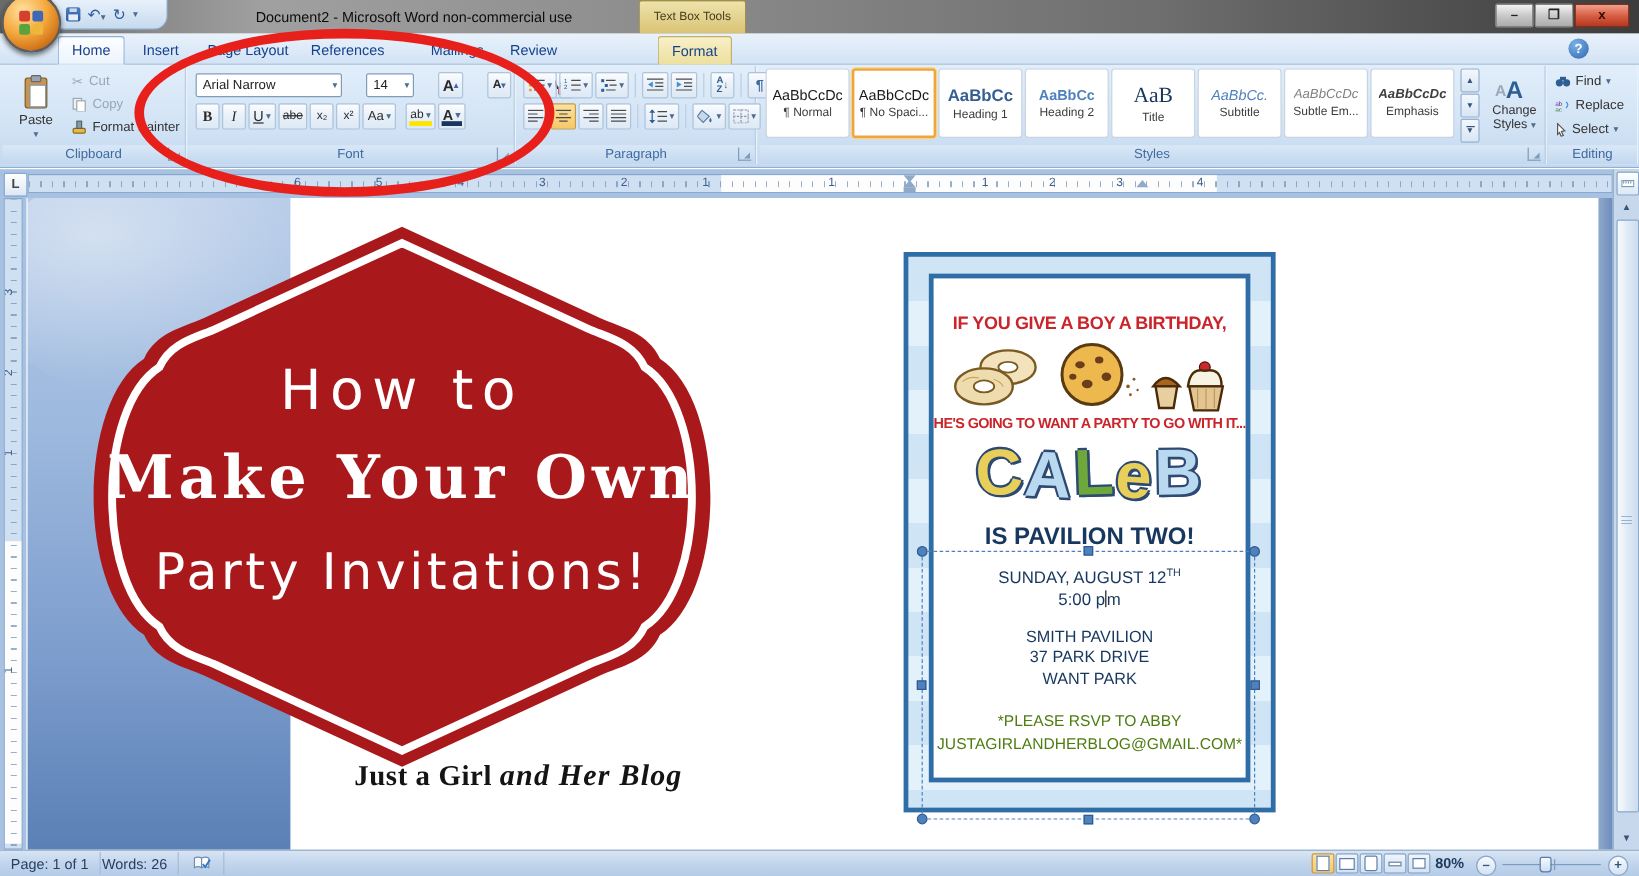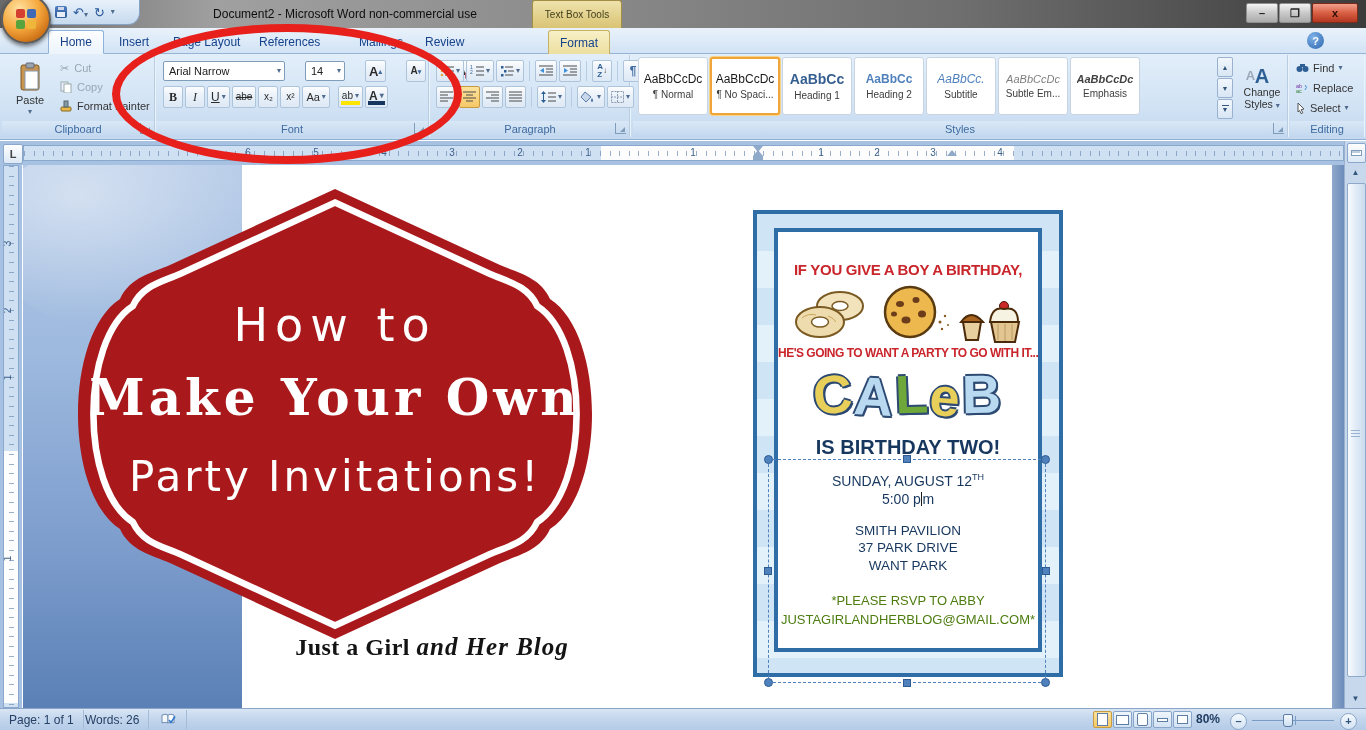--- a/index.html
+++ b/index.html
@@ -501,20 +501,24 @@
           </div>
           <div class="chip">
             <div class="prev h1">AaBbCc</div>
             <div class="nm">Heading 1</div>
           </div>
           <div class="chip">
             <div class="prev h2">AaBbCc</div>
             <div class="nm">Heading 2</div>
           </div>
           <div class="chip">
+            <div class="prev title">AaB</div>
+            <div class="nm">Title</div>
+          </div>
+          <div class="chip">
             <div class="prev subtitle">AaBbCc.</div>
             <div class="nm">Subtitle</div>
           </div>
           <div class="chip">
             <div class="prev subtle">AaBbCcDc</div>
             <div class="nm">Subtle Em...</div>
           </div>
           <div class="chip">
             <div class="prev emphasis">AaBbCcDc</div>
             <div class="nm">Emphasis</div>
@@ -651,21 +655,21 @@
           <path d="M173 40 q10 -14 22 0 Z" fill="#a9641f" stroke="#4a2a08" stroke-width="2"></path>
           <path d="M175 40 h18 l-3 18 h-12 Z" fill="#e8cfa0" stroke="#4a2a08" stroke-width="2"></path>
           <circle cx="216" cy="24" r="4.5" fill="#cc2a2a" stroke="#4a1208"></circle>
           <path d="M202 40 q2 -16 14 -13 q14 -3 14 13 Z" fill="#f7f3e2" stroke="#4a2a08" stroke-width="2"></path>
           <path d="M203 40 h28 l-4 20 h-20 Z" fill="#e3c592" stroke="#4a2a08" stroke-width="2"></path>
           <path d="M210 42 v16 M217 42 v17 M224 42 v16" stroke="#b89a60"></path>
         </g>
       </svg>
       <div class="inv-h2" style="color: rgb(201, 37, 43);">HE'S GOING TO WANT A PARTY TO GO WITH IT...</div>
       <div class="caleb" id="caleb"><span style="color: rgb(232, 207, 90);">C</span><span style="color: rgb(184, 217, 239);">A</span><span style="color: rgb(111, 168, 58);">L</span><span style="color: rgb(232, 207, 90);">e</span><span style="color: rgb(184, 217, 239);">B</span></div>
-      <div class="inv-turning" style="color: rgb(23, 55, 94);">IS BIRTHDAY TWO!</div>
+      <div class="inv-turning" style="color: rgb(23, 55, 94);">IS PAVILION TWO!</div>
       <div class="inv-date" style="color: rgb(23, 55, 94);"><span>SUNDAY, AUGUST 12</span><sup>TH</sup></div>
       <div class="inv-time" style="color: rgb(23, 55, 94);"><span>5:00 p</span><span class="cursor"></span><span>m</span></div>
       <div class="inv-venue" id="venue" style="color: rgb(23, 55, 94);">
           <div>SMITH PAVILION</div>
           <div>37 PARK DRIVE</div>
           <div>WANT PARK</div>
         </div>
       <div class="inv-rsvp" id="rsvp" style="color: #4d7c0f;">
           <div>*PLEASE RSVP TO ABBY</div>
           <div>JUSTAGIRLANDHERBLOG@GMAIL.COM*</div>

